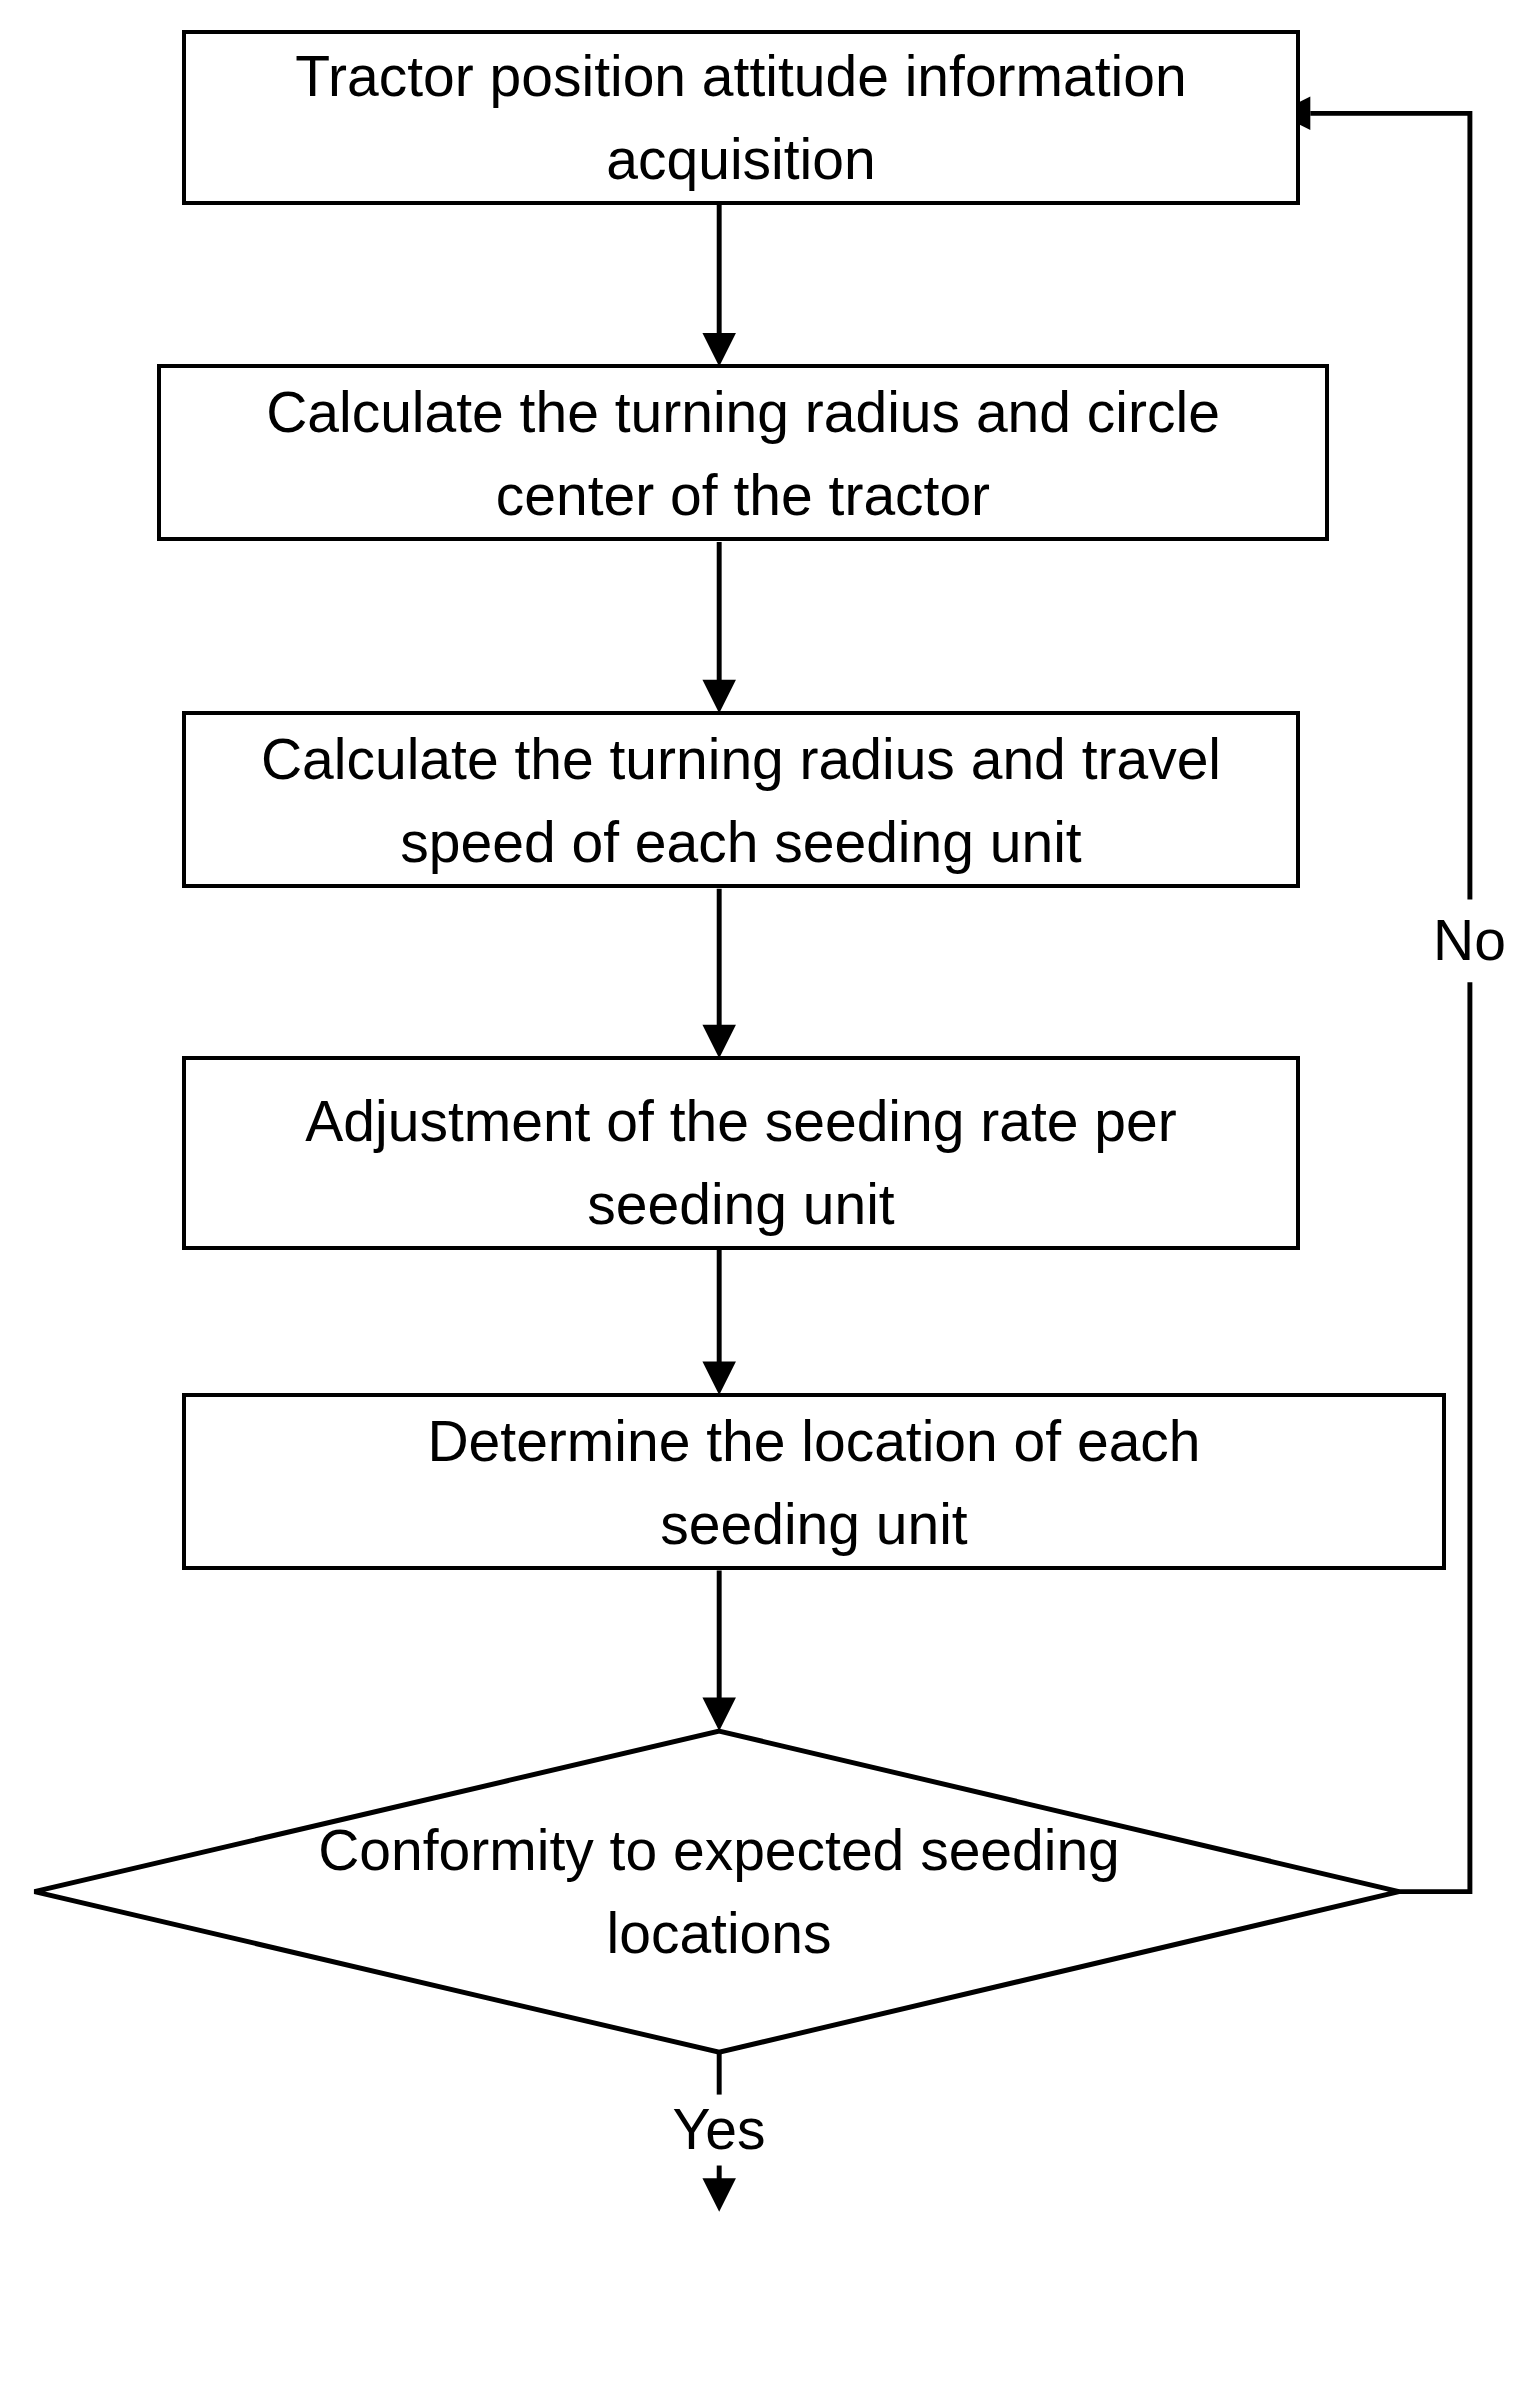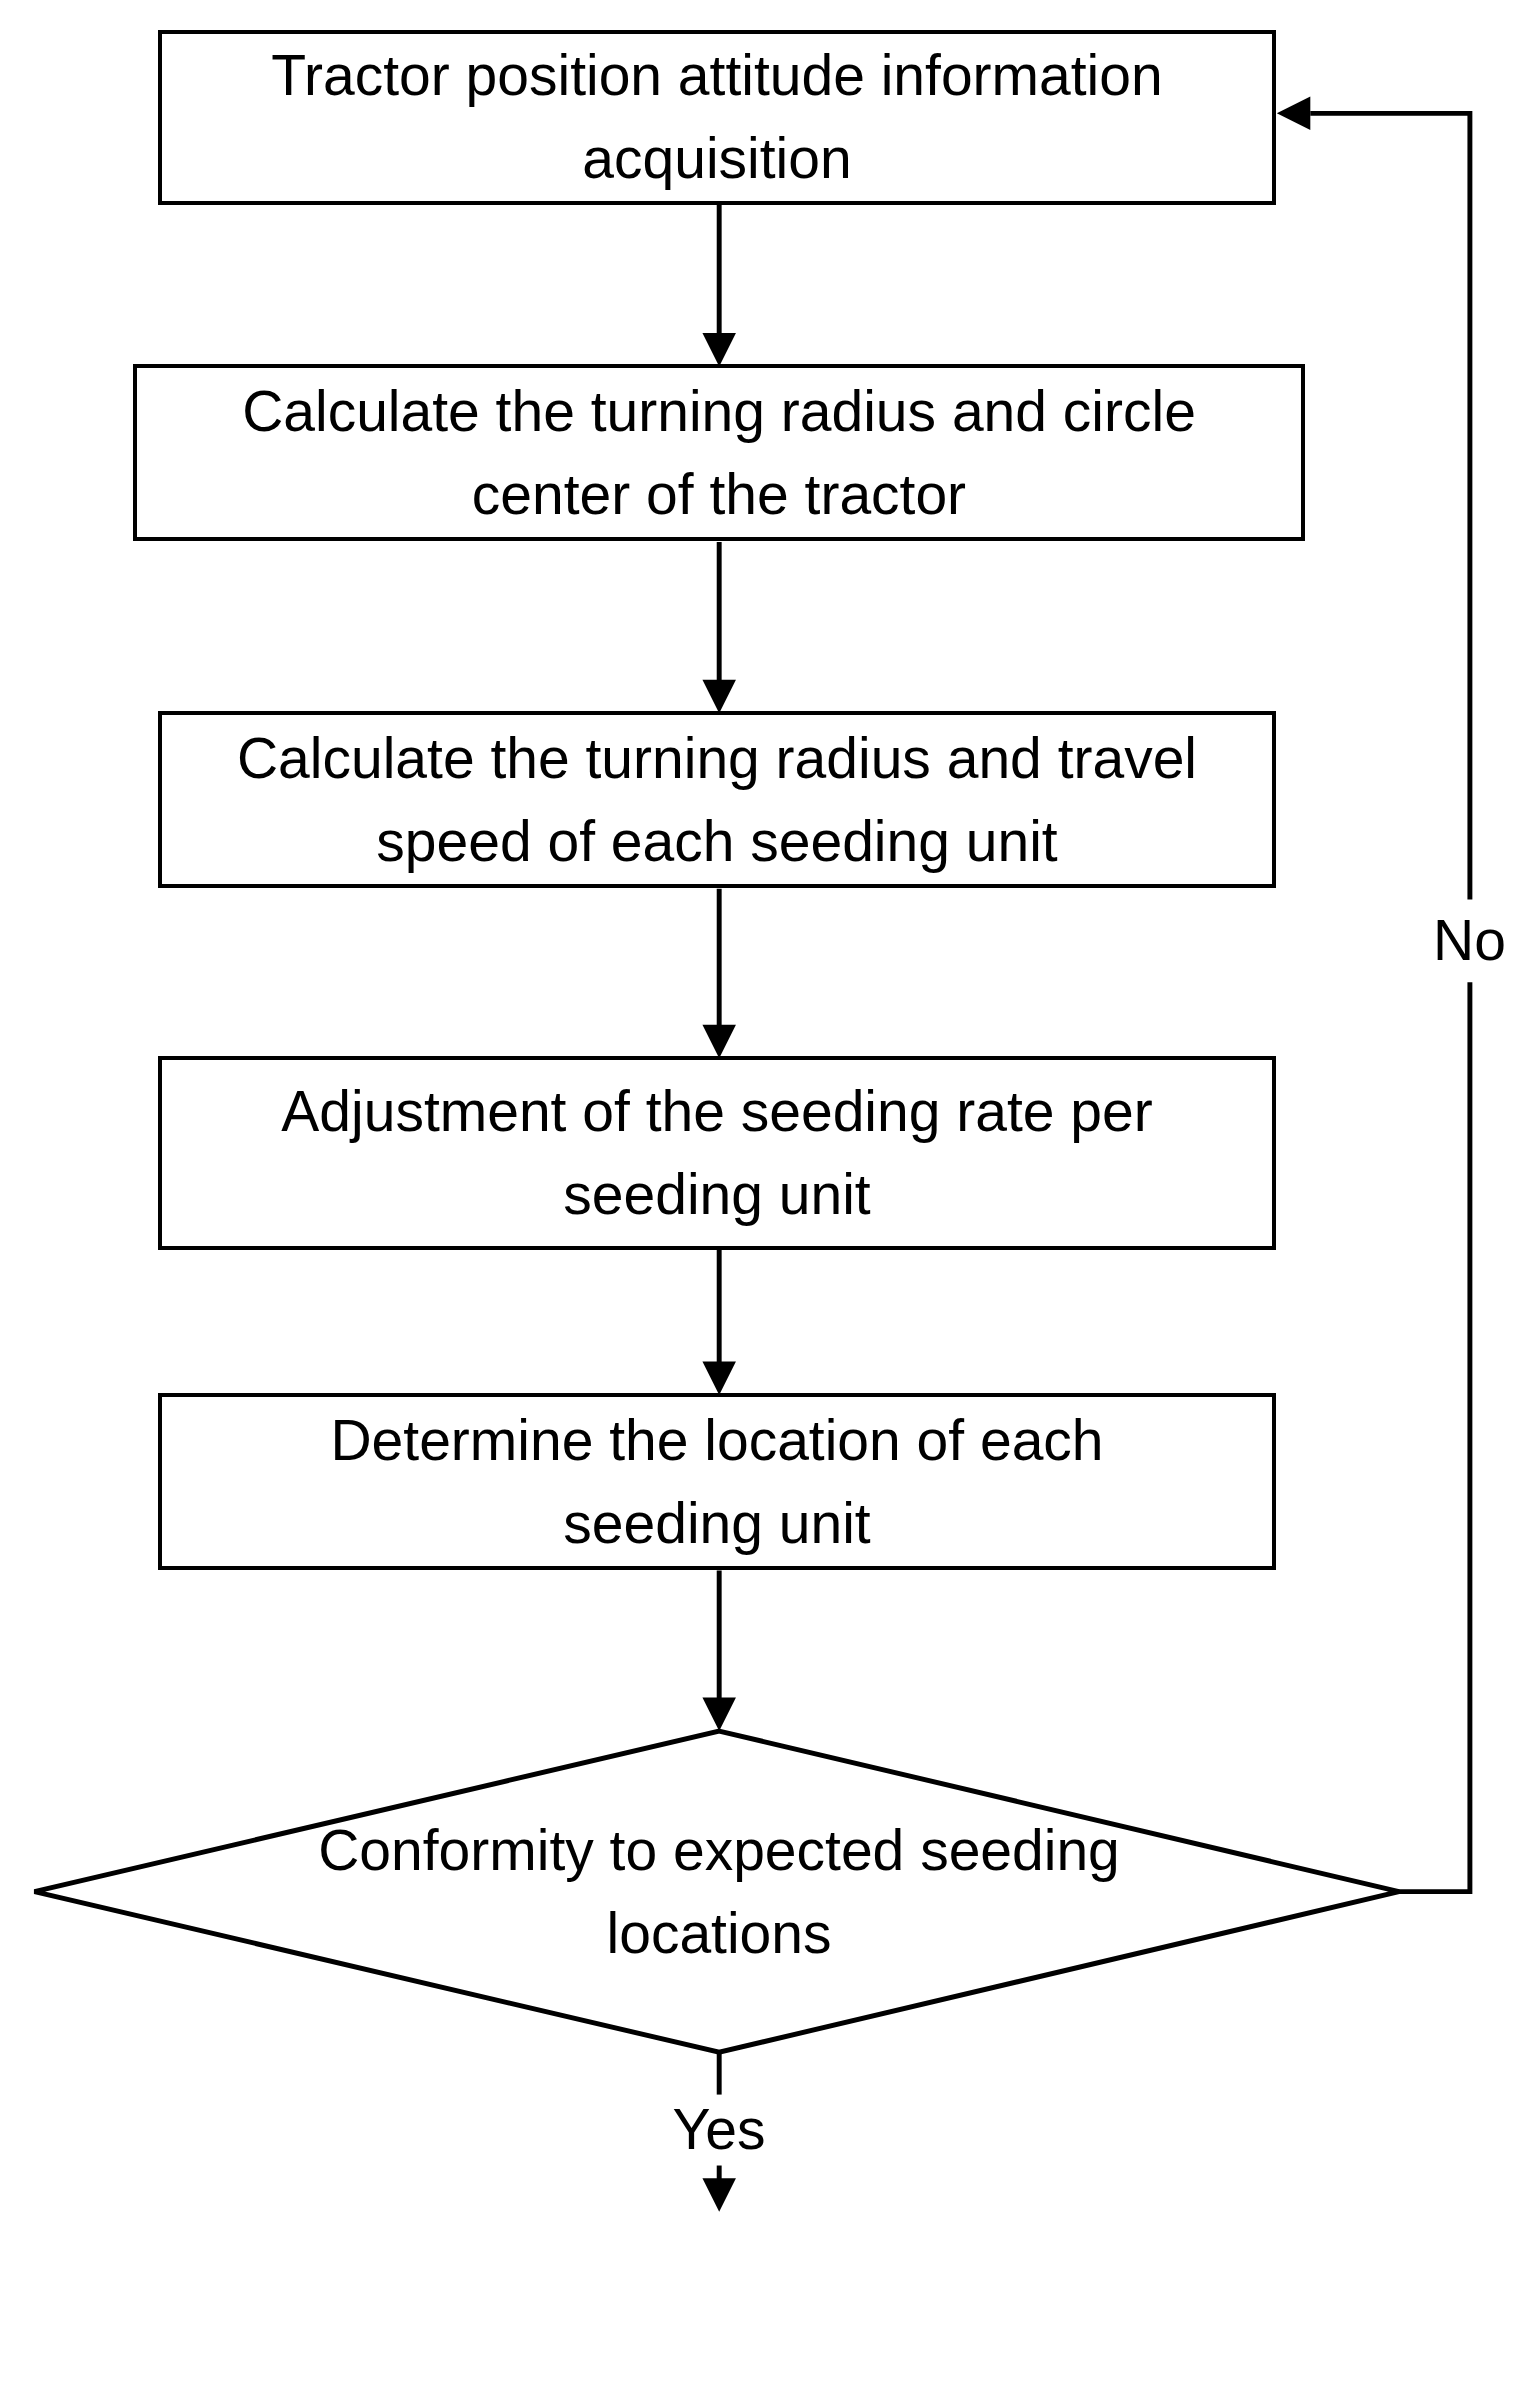--- a/index.html
+++ b/index.html
@@ -36,22 +36,23 @@
     stroke: #000000;
     stroke-width: 5;
     fill: #ffffff;
   }
   .node {
     position: absolute;
     box-sizing: border-box;
     border: 4.9px solid #000000;
     background: #ffffff;
     display: flex;
-    align-items: center;
+    align-items: flex-end;
     justify-content: center;
+    margin-left: 24px;
   }
   .node-label, .float-label {
     font-size: 57px;
     line-height: 83px;
     text-align: center;
     white-space: pre-line;
     color: #000000;
   }
   .float-label {
     position: absolute;
@@ -106,21 +107,21 @@
   <div class="node" style="left:133px; top:364px; width:1172px; height:177px;">
     <span class="node-label">Calculate the turning radius and circle
 center of the tractor</span>
   </div>
 
   <div class="node" style="left:158px; top:1056px; width:1118px; height:194px;">
     <span class="node-label">Adjustment of the seeding rate per
 seeding unit</span>
   </div>
 
-  <div class="node" style="left:158px; top:1393px; width:1118px; height:177px;">
+  <div class="node" style="left:158px; top:1393px; width:1264px; height:177px;">
     <span class="node-label">Determine the location of each
 seeding unit</span>
   </div>
 
   <div class="float-label" style="left:571px; top:2094px; width:296px; height:71px;">
     <span class="node-label">Yes</span>
   </div>
 
   <div class="float-label" style="left:133px; top:1809px; width:1172px; height:165px;">
     <span class="node-label">Conformity to expected seeding

